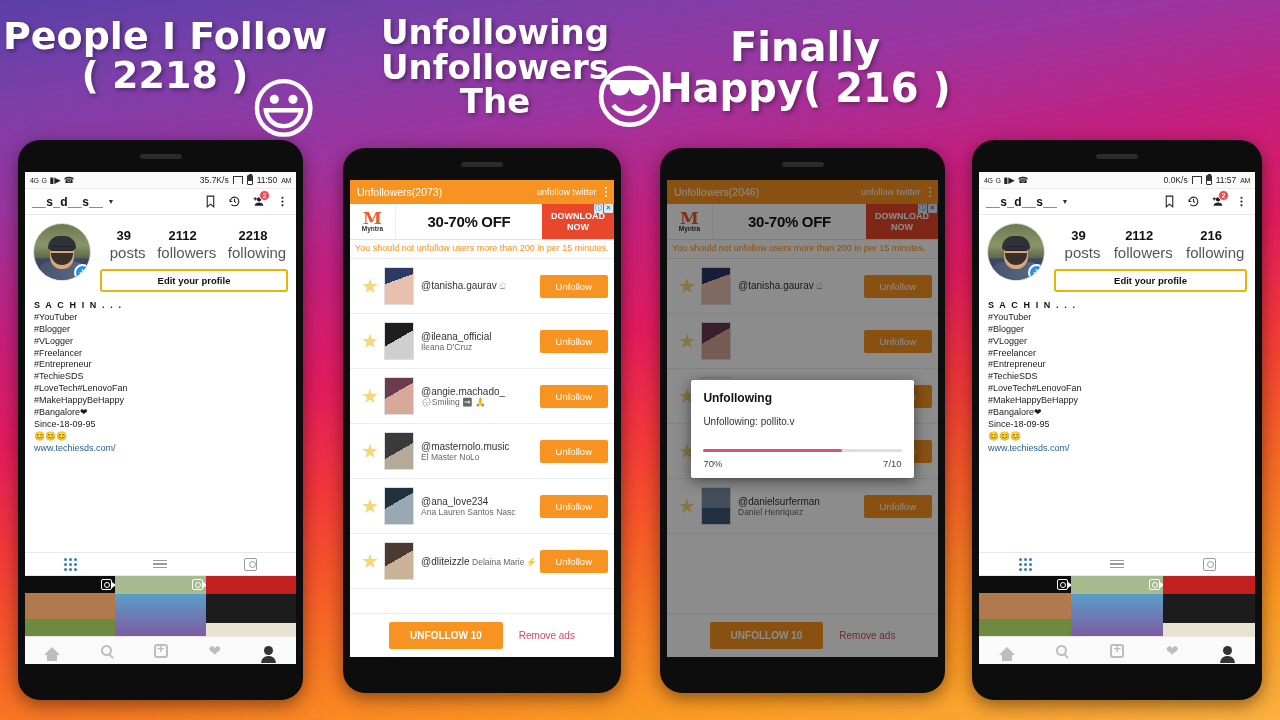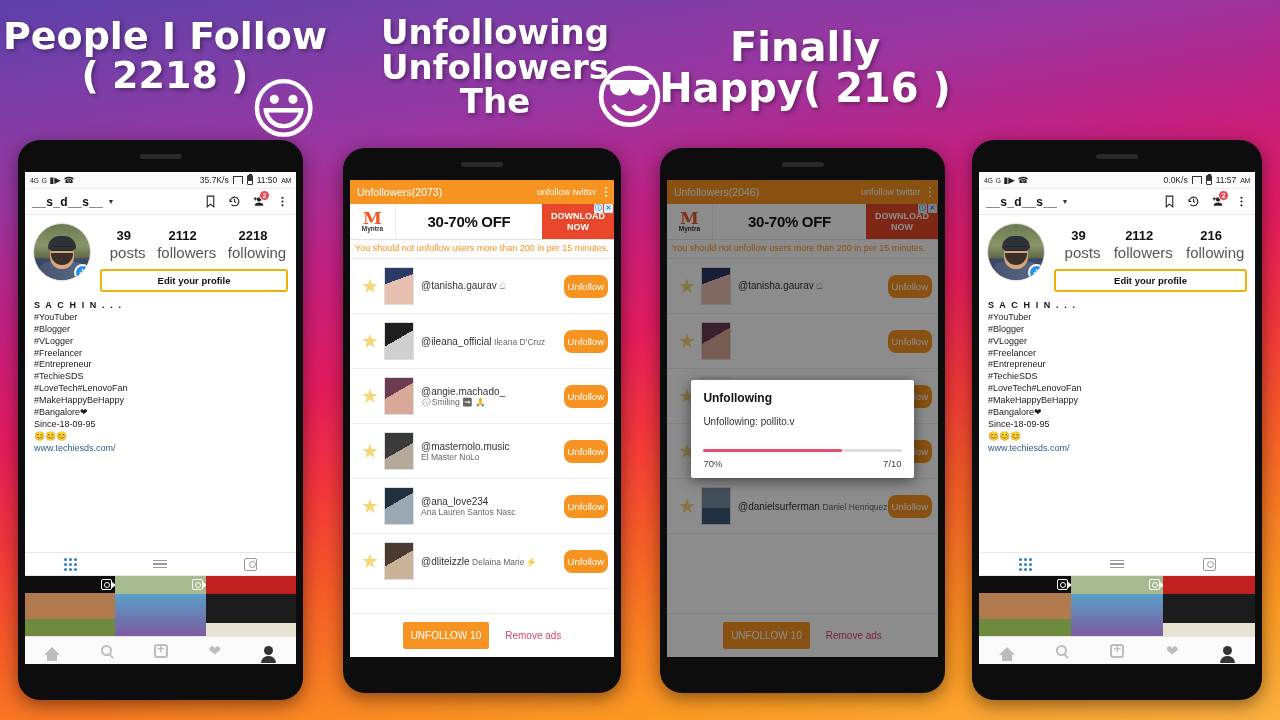--- a/index.html
+++ b/index.html
@@ -192,27 +192,27 @@
   .t2 { background:linear-gradient(150deg,#1e1e1e 0 45%, #cfcfcf 45% 100%); }
   .t3 { background:linear-gradient(150deg,#6b3b52 0 40%, #d8a898 40% 100%); }
   .t4 { background:linear-gradient(150deg,#3a3a3a 0 50%, #b5a99a 50% 100%); }
   .t5 { background:linear-gradient(150deg,#20303f 0 40%, #9aa8b4 40% 100%); }
   .t6 { background:linear-gradient(150deg,#4a3a32 0 45%, #cbb39a 45% 100%); }
   .t7 { background:linear-gradient(180deg,#fff 0 55%, #d83a2a 55% 100%); }
   .t8 { background:linear-gradient(180deg,#7b8fa6 0 55%, #3e5a77 55% 100%); }
   .uinfo { flex:1; min-width:0; }
   .uhandle { font-size:10px; color:#333; white-space:nowrap; overflow:hidden; }
   .uname2 { font-size:8.5px; color:#666; margin-top:3px; white-space:nowrap; overflow:hidden; }
-  .unfbtn { background:#f79421; color:#fff; font-size:9.5px; padding:6px 4px;
-            border-radius:8px; flex:none; }
+  .unfbtn { background:#f79421; color:#fff; font-size:9.5px; padding:6px 16px;
+            border-radius:2px; flex:none; }
 
   .appfoot { height:44px; display:flex; align-items:center; justify-content:center;
              gap:16px; background:#fff; border-top:1px solid #ececec; }
-  .unf10 { background:#f79421; color:#fff; font-size:10px; font-weight:normal;
-           padding:8px 8px; border-radius:2px; }
+  .unf10 { background:#f79421; color:#fff; font-size:10px; font-weight:bold;
+           padding:8px 21px; border-radius:2px; }
   .remads { color:#d9456b; font-size:10px; }
 
   
   .dim .app::after { content:""; position:absolute; inset:0; background:rgba(0,0,0,.45);
                      pointer-events:none; z-index:3; }
 
   .dialog { position:absolute; left:9%; top:42%; width:82%;
             background:#fff; border-radius:2px; z-index:6;
             box-shadow:0 3px 14px rgba(0,0,0,.5); padding:11px 12px 9px 12px; }
   .dlg-title { font-size:12px; font-weight:bold; color:#111; }

